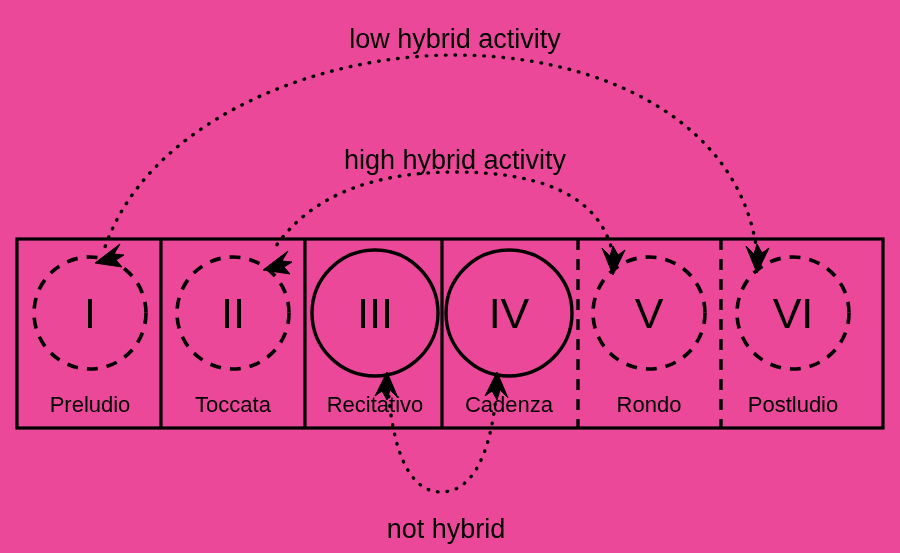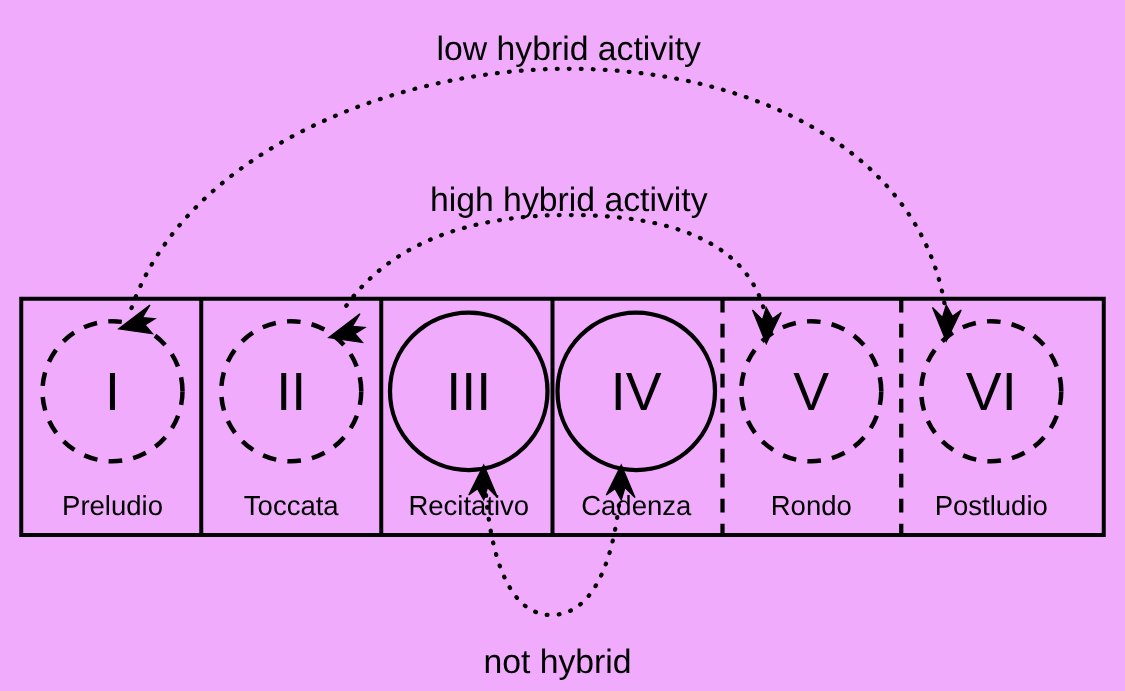--- a/index.html
+++ b/index.html
@@ -9,21 +9,21 @@
     background: #ffffff;
   }
   body {
     font-family: "Liberation Sans", "DejaVu Sans", sans-serif;
     color: #000000;
   }
   #diagram-root {
     position: relative;
     width: 900px;
     height: 553px;
-    background: #f0abfc;
+    background: #ec4899;
     overflow: hidden;
   }
   #diagram-svg {
     position: absolute;
     left: 0;
     top: 0;
     width: 900px;
     height: 553px;
     display: block;
   }

